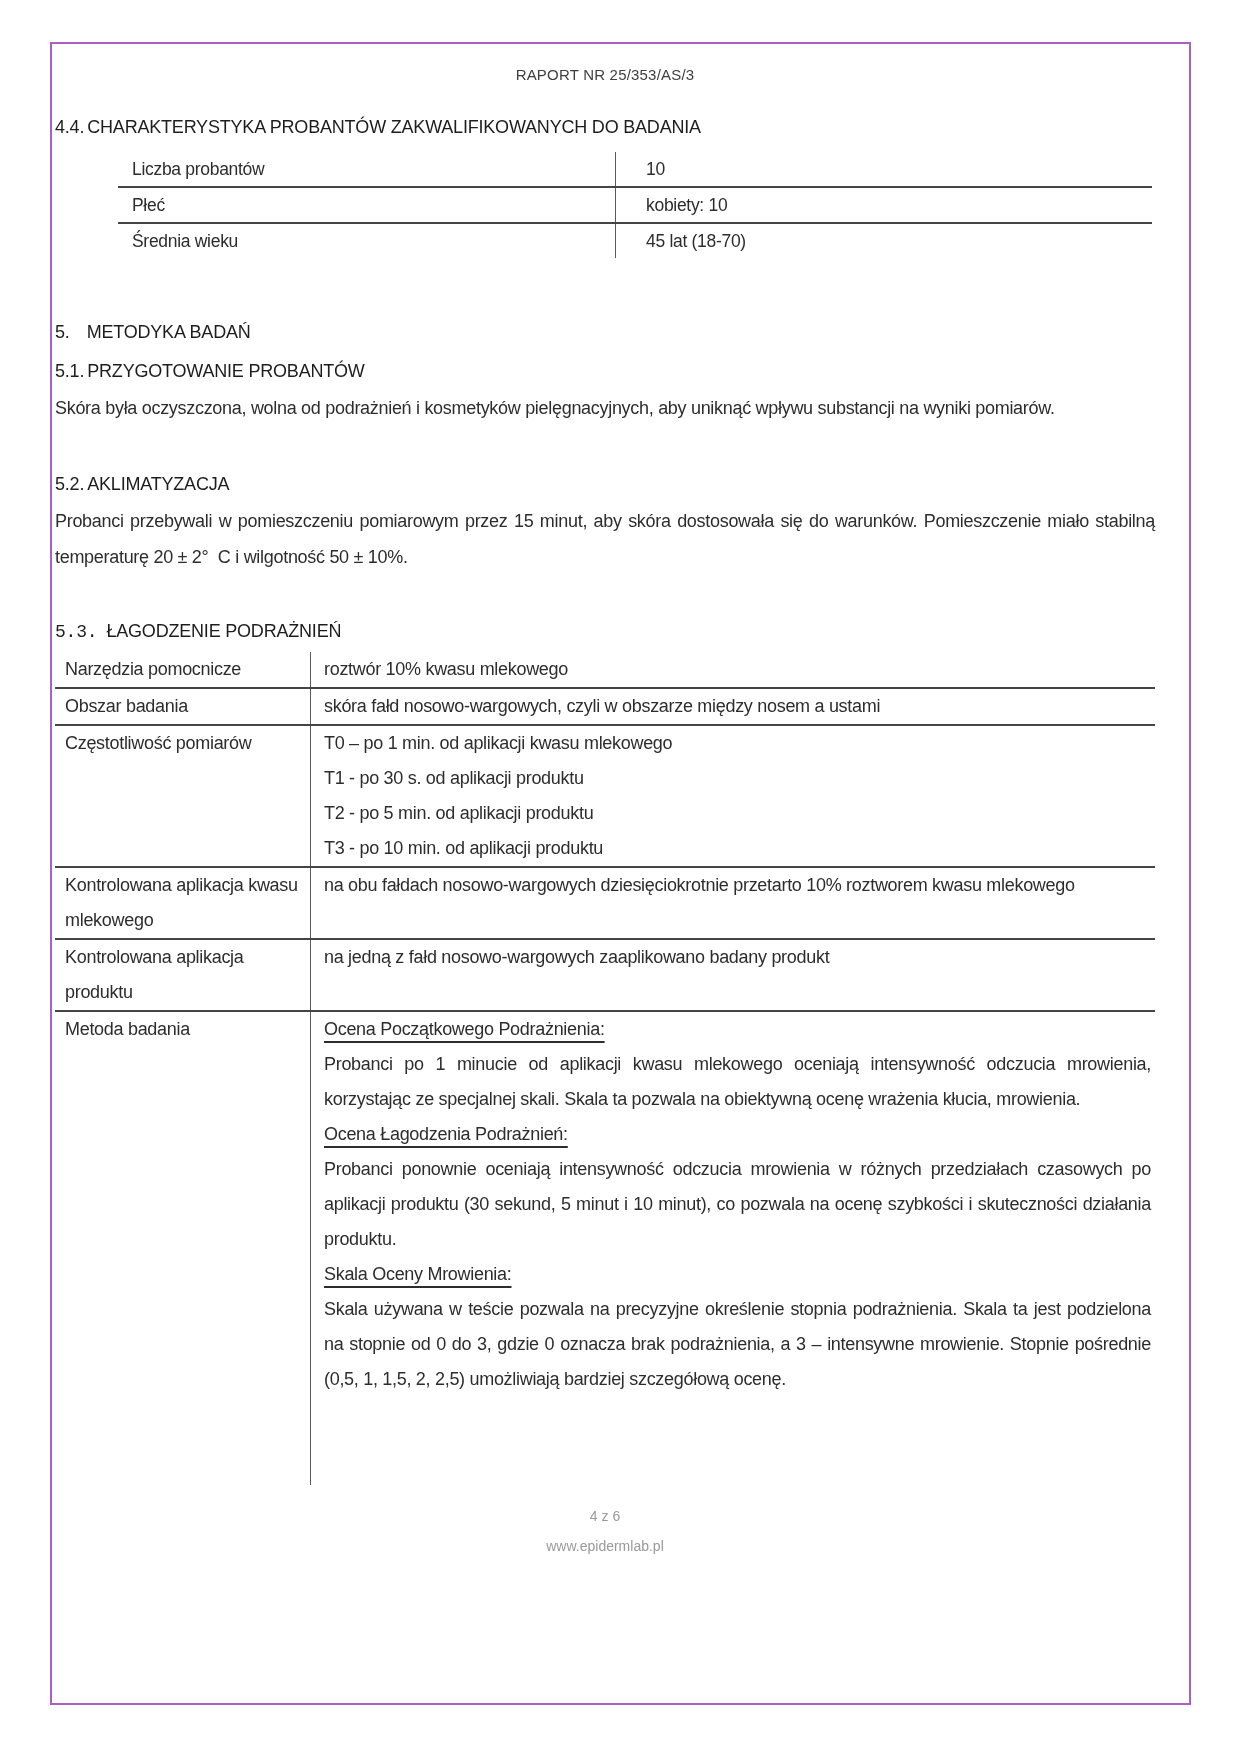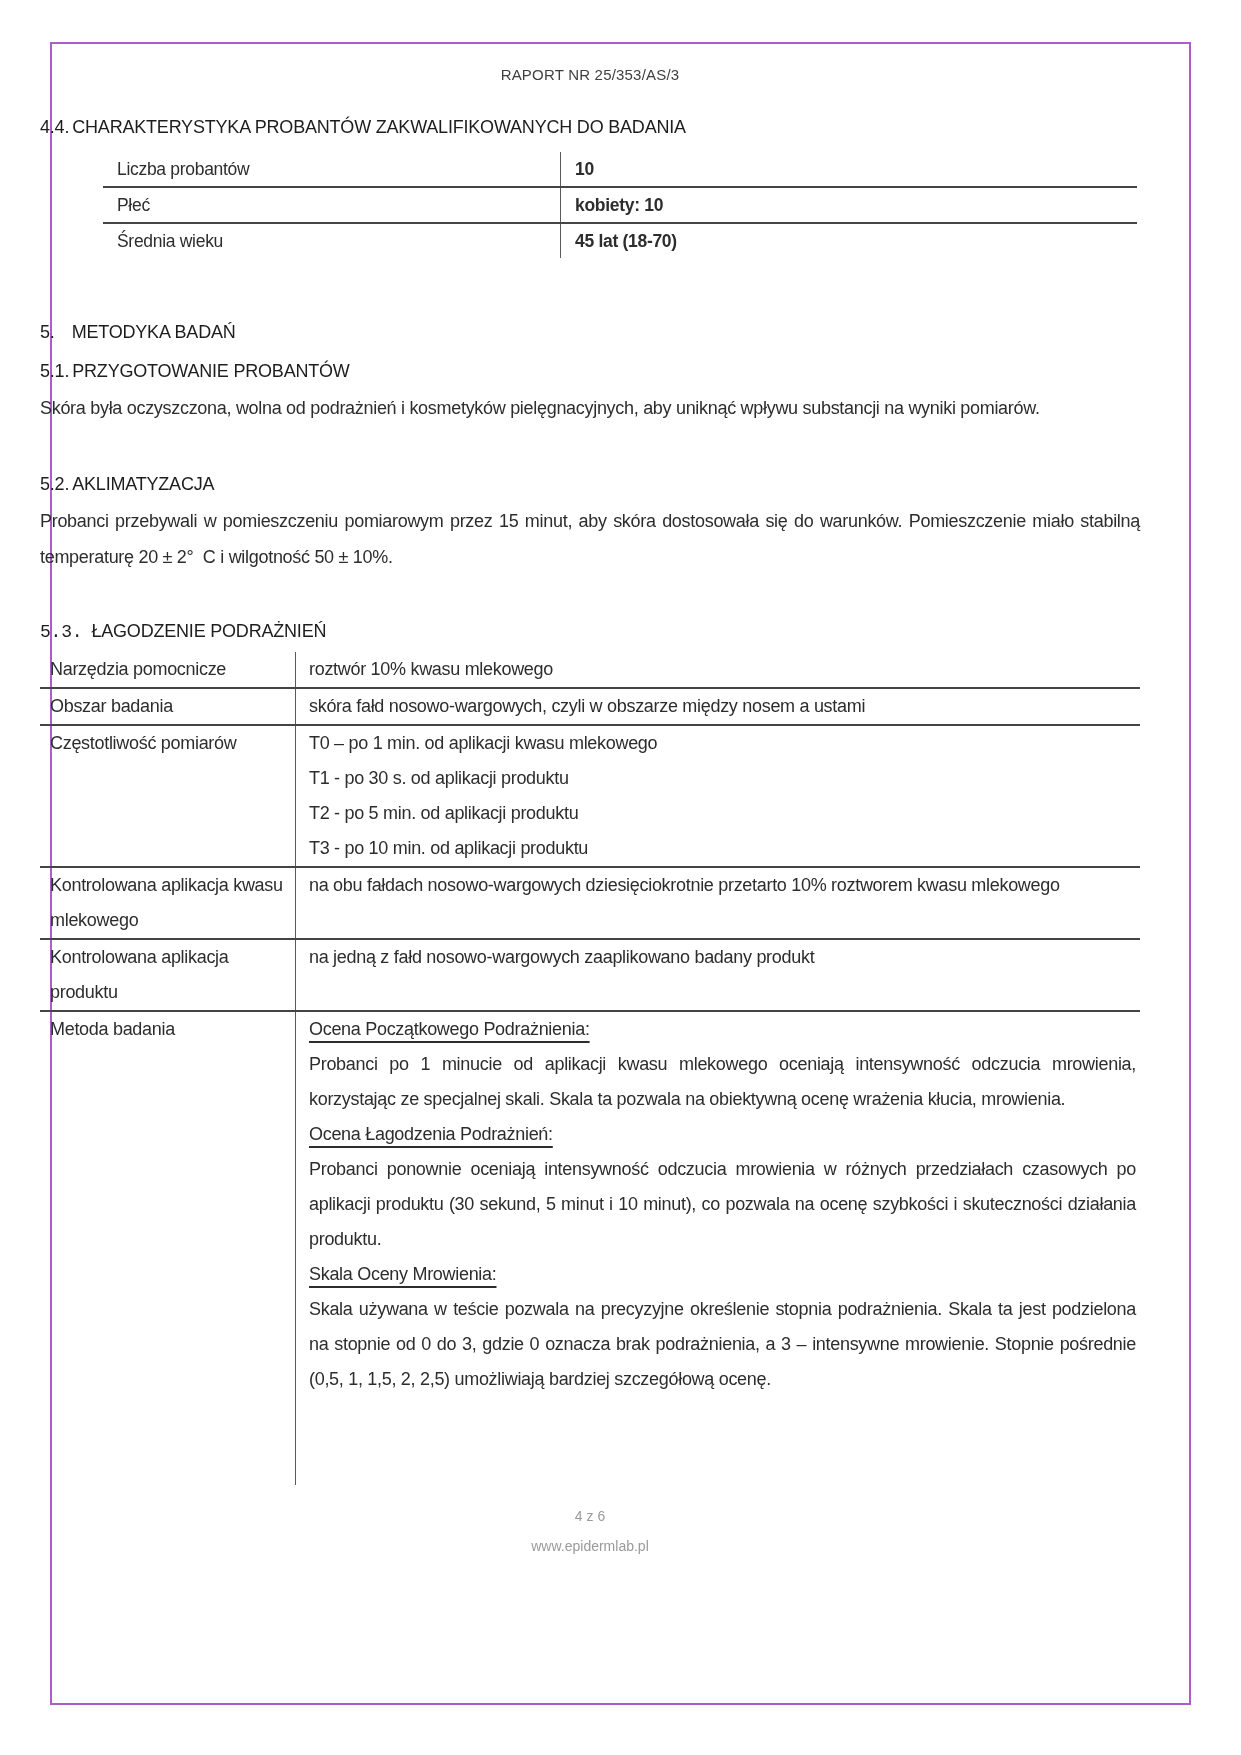--- a/index.html
+++ b/index.html
@@ -14,21 +14,21 @@
     overflow: hidden;
   }
   .frame {
     position: absolute;
     left: 50px; top: 42px;
     width: 1141px; height: 1663px;
     border: 2px solid #a95fc4;
   }
   .content {
     position: absolute;
-    left: 40px; top: 42px;
+    left: 55px; top: 42px;
     width: 1100px;
   }
   .doc-header {
     padding-top: 24px;
     text-align: center;
     font-size: 15px;
     color: #3f3f3f;
     letter-spacing: 0.2px;
   }
   .h {
@@ -54,24 +54,24 @@
     letter-spacing: -0.3px;
     text-align: justify;
   }
   
   .table44 {
     margin: 14px 0 0 63px;
     width: 1034px;
     font-size: 17.5px;
     letter-spacing: -0.3px;
   }
-  .t44-row { display: flex; border-bottom: 2px solid #454545; }
+  .t44-row { display: flex; border-bottom: 2px solid #454545; gap: 40px; }
   .t44-row.last { border-bottom: none; }
   .t44-label { width: 457px; padding-left: 14px; line-height: 34px; }
-  .t44-value { flex: 1; border-left: 1.5px solid #5a5a5a; padding-left: 14px; line-height: 34px; font-weight: bold; }
+  .t44-value { flex: 1; border-left: 1.5px solid #5a5a5a; padding-left: 30px; line-height: 34px; }
   
   .table53 {
     margin-top: 10px;
     width: 1100px;
     font-size: 18px;
     letter-spacing: -0.3px;
   }
   .t53-row { display: flex; border-bottom: 2px solid #454545; }
   .t53-row.last { border-bottom: none; }
   .t53-label { width: 255px; padding-left: 10px; line-height: 35px; }

